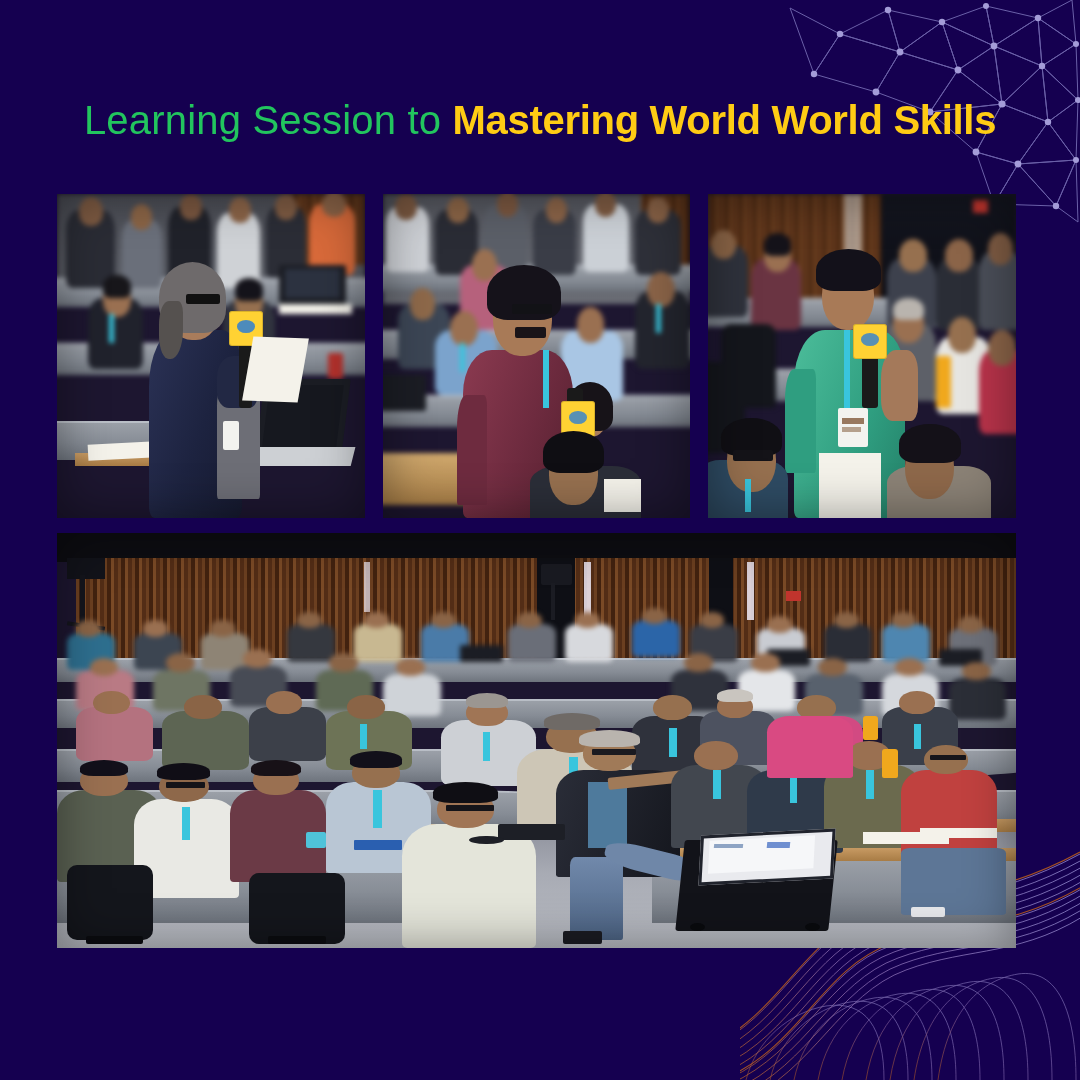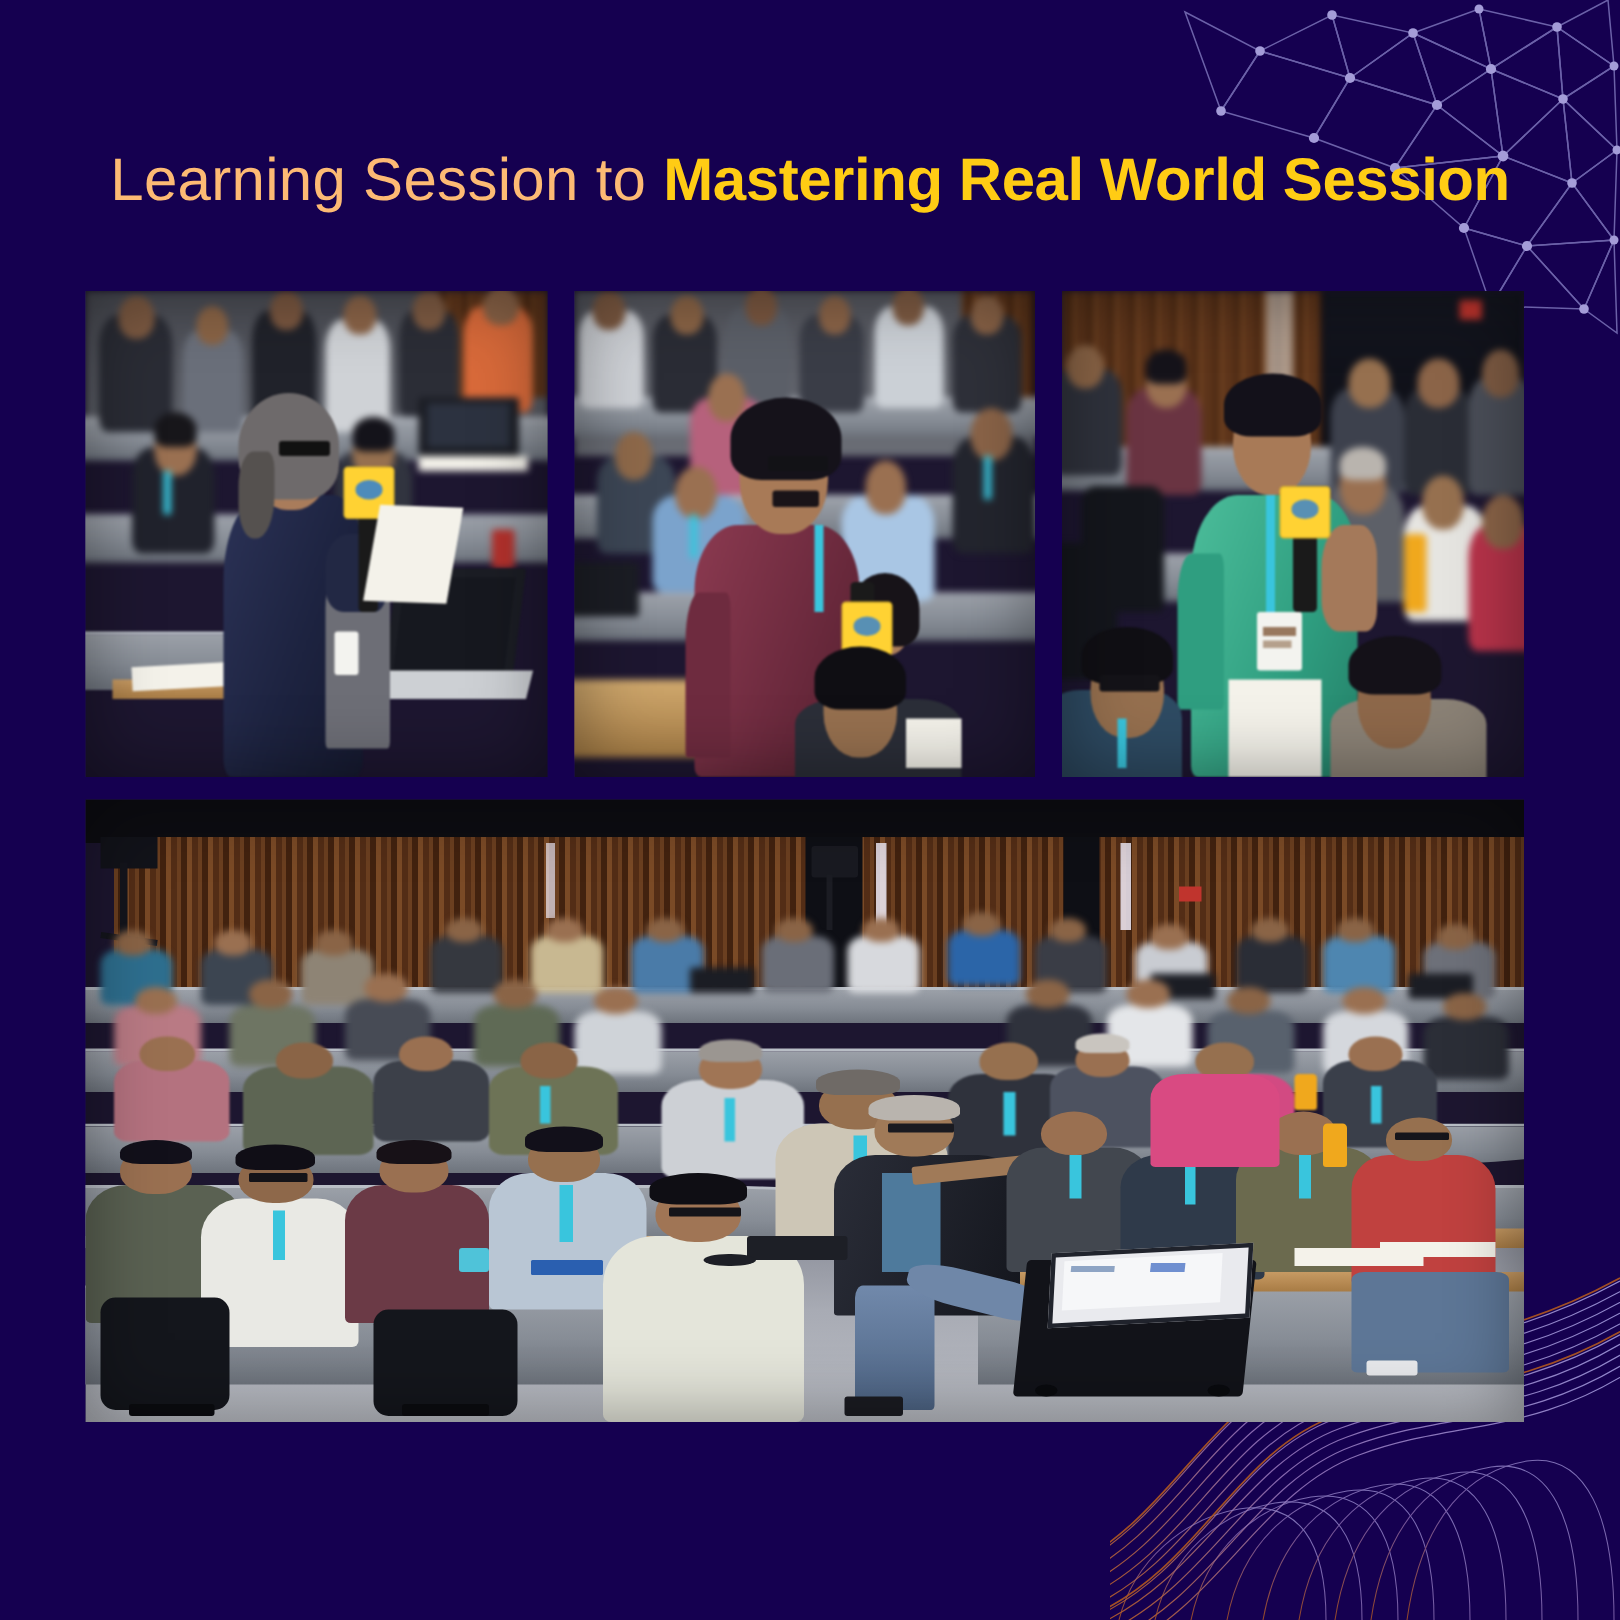--- a/index.html
+++ b/index.html
@@ -16,21 +16,21 @@
   #bg-waves   { position:absolute; bottom:0; right:0; width:340px; height:230px; pointer-events:none; }
 
   
   .title-wrap{
     position:absolute; left:0; top:98px; width:1080px;
     text-align:center;
   }
   .title{
     font-size:40px; line-height:1.12; letter-spacing:.2px; white-space:nowrap;
   }
-  .title .plain{ color:#fdba74; font-weight:400; }
+  .title .plain{ color:#22c55e; font-weight:400; }
   .title .accent{ color:#FFCC14; font-weight:800; letter-spacing:-.3px; }
 
   
   .grid-top{
     position:absolute; left:57px; top:194px;
     width:959px; height:324px;
     display:flex; gap:18px;
   }
   .tile{ flex:1 1 0; position:relative; overflow:hidden; background:#1d1630; }
   .photo-big{
@@ -171,21 +171,21 @@
     <path d="M6 230 C 16 190 50 162 86 156 C 126 150 144 178 144 230"></path>
   </g>
   <g fill="none" stroke="#b2581f" stroke-width="1.1" opacity=".9">
     <path d="M-10 226 C 60 194 84 118 150 94 C 214 70 268 82 350 32"></path>
     <path d="M-30 196 C 40 164 64 88 130 64 C 194 40 248 52 340 2"></path>
   </g>
 </svg>
 
 <div class="title-wrap">
   <div class="title">
-    <span class="plain">Learning Session to </span><span class="accent">Mastering Real World Session</span>
+    <span class="plain">Learning Session to </span><span class="accent">Mastering World World Skills</span>
   </div>
 </div>
 
 <div class="grid-top">
 
   <figure class="tile">
     <div class="scene">
 
       <div class="blurwrap">
         <div class="dark-ceiling" style="height:8%"></div>

